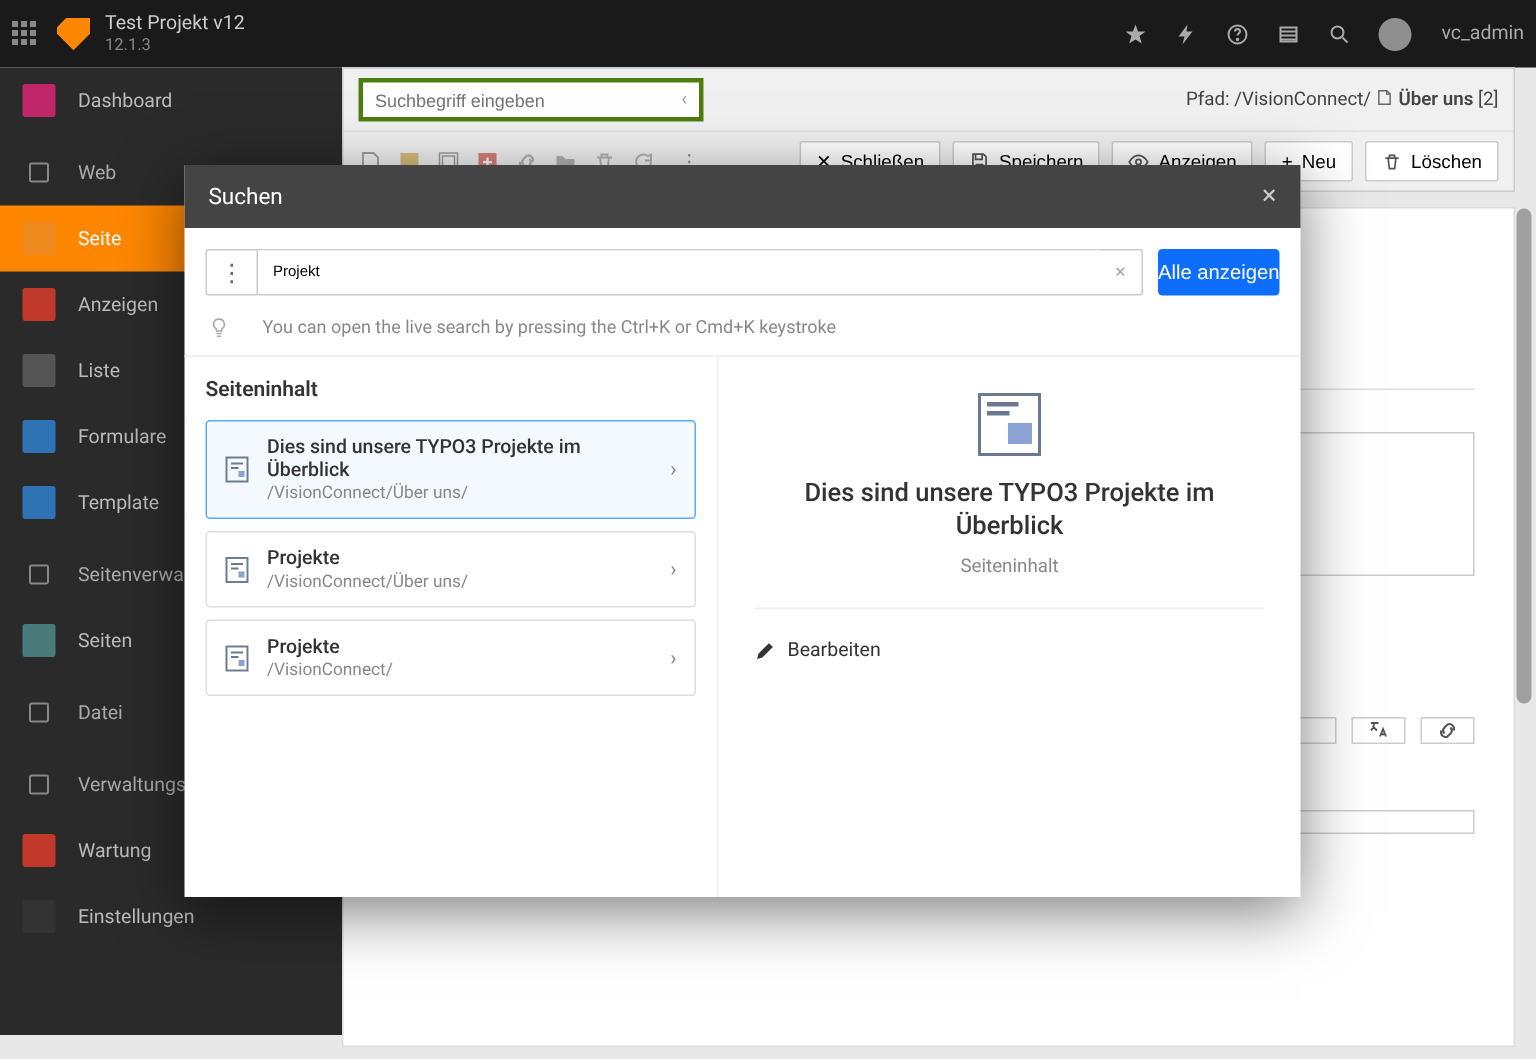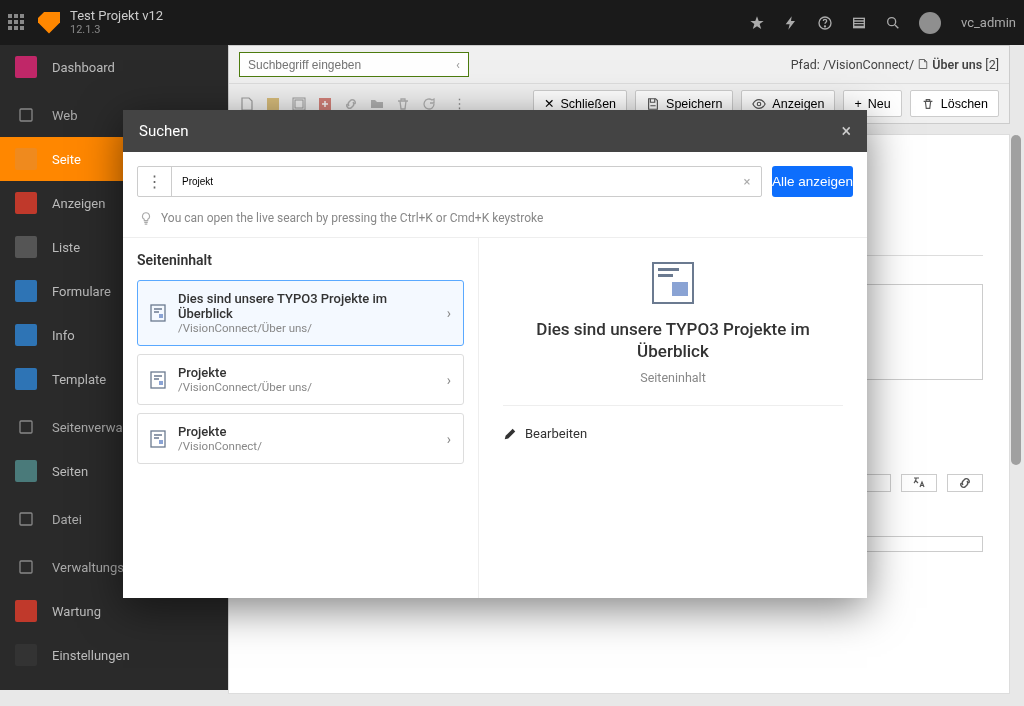--- a/index.html
+++ b/index.html
@@ -86,21 +86,21 @@
       border: 1px solid #ccc;
     }
     .docheader-row1 {
       display: flex; align-items: center;
       padding: 6px 10px;
       gap: 8px;
     }
     .searchbox {
       flex: 0 0 230px;
       display: flex; align-items: center;
-      border: 1px solid #4d7c0f;
+      border: 3px solid #4d7c0f;
       background: #fff;
       padding: 4px 8px;
     }
     .searchbox input { border: none; outline: none; flex: 1; font-size: 12px; }
     .path-info { margin-left: auto; font-size: 12.5px; color: #444; }
     .path-info b { font-weight: 600; }
     .docheader-row2 {
       display: flex; align-items: center;
       padding: 6px 10px;
       gap: 6px;
@@ -182,21 +182,21 @@
       border: none;
       padding: 8px 0;
       font-size: 13.5px;
       border-radius: 3px;
       cursor: pointer;
     }
     .hint-row {
       padding: 4px 16px 12px;
       color: #888;
       font-size: 12px;
-      display: flex; align-items: center; gap: 8px;
+      display: flex; align-items: center; gap: 22px;
       border-bottom: 1px solid #eee;
     }
     .modal-body {
       flex: 1;
       display: flex;
       overflow: hidden;
     }
     .results-col {
       width: 356px;
       padding: 14px 14px;
@@ -327,26 +327,20 @@
     <div class="sidebar-item">
       <div class="sidebar-ico">
         <div class="sq blue"></div>
       </div>
       <span>Formulare</span>
     </div>
     <div class="sidebar-item">
       <div class="sidebar-ico">
         <div class="sq blue"></div>
       </div>
-      <span>Info</span>
-    </div>
-    <div class="sidebar-item">
-      <div class="sidebar-ico">
-        <div class="sq blue"></div>
-      </div>
       <span>Template</span>
     </div>
     <div class="sidebar-item section-head">
       <div class="sidebar-ico">
         <svg width="16" height="16" viewBox="0 0 16 16" fill="none" stroke="#888" stroke-width="1.3">
           <rect x="2" y="2" width="12" height="12" rx="1"></rect>
         </svg>
       </div>
       <span>Seitenverwaltung</span>
     </div>

